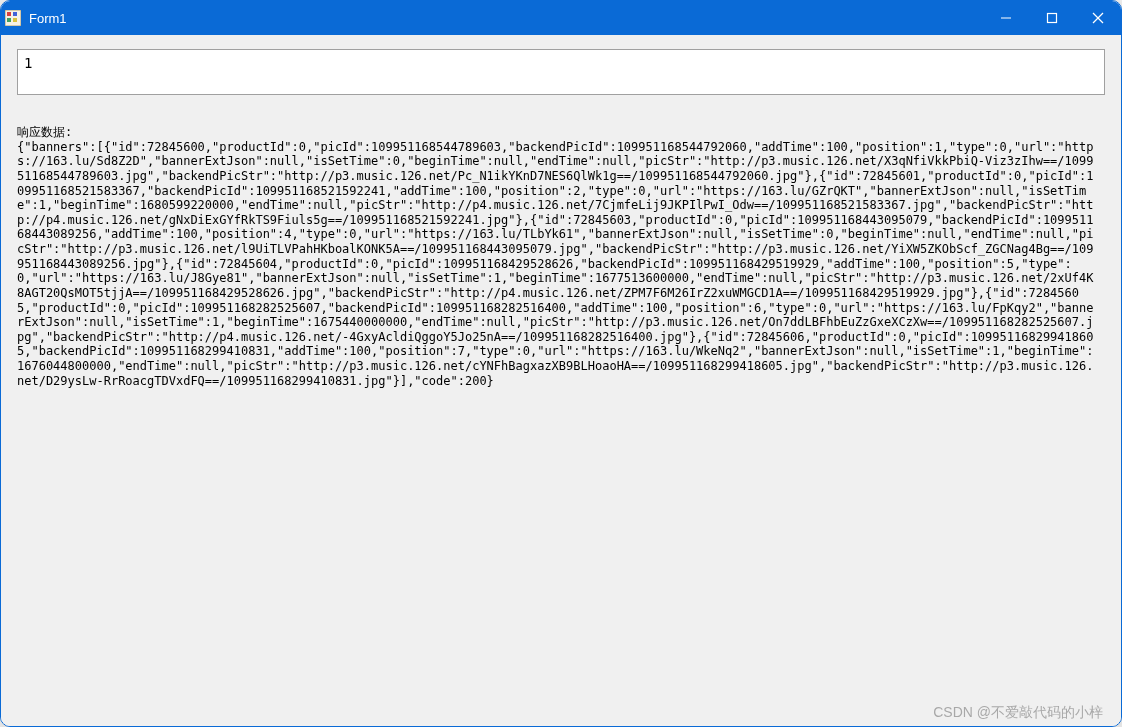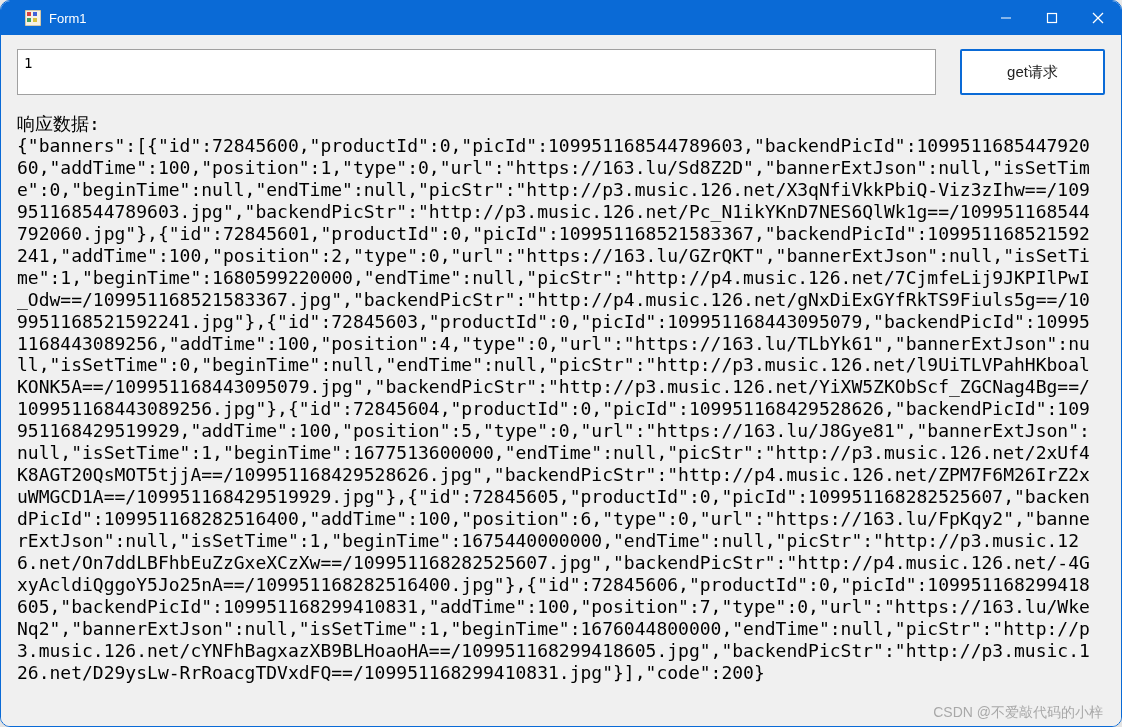--- a/index.html
+++ b/index.html
@@ -25,21 +25,21 @@
     overflow: hidden;
     box-shadow: 0 4px 20px rgba(0,0,0,0.15);
   }
   .titlebar {
     height: 34px;
     background: #0a6ad6;
     display: flex;
     align-items: center;
     color: #ffffff;
     font-size: 13px;
-    padding-left: 24px;
+    padding-left: 4px;
     flex-shrink: 0;
   }
   .titlebar .app-icon {
     width: 16px;
     height: 16px;
     margin-right: 8px;
     display: flex;
     align-items: center;
     justify-content: center;
   }
@@ -93,23 +93,23 @@
     height: 46px;
     border: 2px solid #0a6ad6;
     background: #ffffff;
     color: #222;
     font-size: 15px;
     font-family: "Microsoft YaHei", "SimSun", sans-serif;
     cursor: pointer;
     border-radius: 2px;
   }
   .response {
-    margin-top: 18px;
+    margin-top: 30px;
     font-family: "SimSun", "NSimSun", monospace;
-    font-size: 18px;
+    font-size: 12px;
     line-height: 1.22;
     color: #000;
     word-break: break-all;
     white-space: pre-wrap;
     letter-spacing: 0px;
     padding-right: 8px;
   }
   .watermark {
     position: absolute;
     right: 18px;
@@ -153,21 +153,20 @@
           <line x1="1" y1="1" x2="11" y2="11" stroke="#fff" stroke-width="1.2"></line>
           <line x1="11" y1="1" x2="1" y2="11" stroke="#fff" stroke-width="1.2"></line>
         </svg>
       </div>
     </div>
   </div>
 
   <div class="client-area">
     <div class="top-row">
       <textarea class="textbox" style="">1</textarea>
-      <button class="get-button">get请求</button>
     </div>
 
     <div class="response"><span>响应数据:</span>
 <span>{"banners":[{"id":72845600,"productId":0,"picId":109951168544789603,"backendPicId":109951168544792060,"addTime":100,"position":1,"type":0,"url":"https://163.lu/Sd8Z2D","bannerExtJson":null,"isSetTime":0,"beginTime":null,"endTime":null,"picStr":"http://p3.music.126.net/X3qNfiVkkPbiQ-Viz3zIhw==/109951168544789603.jpg","backendPicStr":"http://p3.music.126.net/Pc_N1ikYKnD7NES6QlWk1g==/109951168544792060.jpg"},{"id":72845601,"productId":0,"picId":109951168521583367,"backendPicId":109951168521592241,"addTime":100,"position":2,"type":0,"url":"https://163.lu/GZrQKT","bannerExtJson":null,"isSetTime":1,"beginTime":1680599220000,"endTime":null,"picStr":"http://p4.music.126.net/7CjmfeLij9JKPIlPwI_Odw==/109951168521583367.jpg","backendPicStr":"http://p4.music.126.net/gNxDiExGYfRkTS9Fiuls5g==/109951168521592241.jpg"},{"id":72845603,"productId":0,"picId":109951168443095079,"backendPicId":109951168443089256,"addTime":100,"position":4,"type":0,"url":"https://163.lu/TLbYk61","bannerExtJson":null,"isSetTime":0,"beginTime":null,"endTime":null,"picStr":"http://p3.music.126.net/l9UiTLVPahHKboalKONK5A==/109951168443095079.jpg","backendPicStr":"http://p3.music.126.net/YiXW5ZKObScf_ZGCNag4Bg==/109951168443089256.jpg"},{"id":72845604,"productId":0,"picId":109951168429528626,"backendPicId":109951168429519929,"addTime":100,"position":5,"type":0,"url":"https://163.lu/J8Gye81","bannerExtJson":null,"isSetTime":1,"beginTime":1677513600000,"endTime":null,"picStr":"http://p3.music.126.net/2xUf4K8AGT20QsMOT5tjjA==/109951168429528626.jpg","backendPicStr":"http://p4.music.126.net/ZPM7F6M26IrZ2xuWMGCD1A==/109951168429519929.jpg"},{"id":72845605,"productId":0,"picId":109951168282525607,"backendPicId":109951168282516400,"addTime":100,"position":6,"type":0,"url":"https://163.lu/FpKqy2","bannerExtJson":null,"isSetTime":1,"beginTime":1675440000000,"endTime":null,"picStr":"http://p3.music.126.net/On7ddLBFhbEuZzGxeXCzXw==/109951168282525607.jpg","backendPicStr":"http://p4.music.126.net/-4GxyAcldiQggoY5Jo25nA==/109951168282516400.jpg"},{"id":72845606,"productId":0,"picId":109951168299418605,"backendPicId":109951168299410831,"addTime":100,"position":7,"type":0,"url":"https://163.lu/WkeNq2","bannerExtJson":null,"isSetTime":1,"beginTime":1676044800000,"endTime":null,"picStr":"http://p3.music.126.net/cYNFhBagxazXB9BLHoaoHA==/109951168299418605.jpg","backendPicStr":"http://p3.music.126.net/D29ysLw-RrRoacgTDVxdFQ==/109951168299410831.jpg"}],"code":200}</span></div>
 
     <div class="watermark">CSDN @不爱敲代码的小梓</div>
   </div>
 </div>
 
 </body></html>

